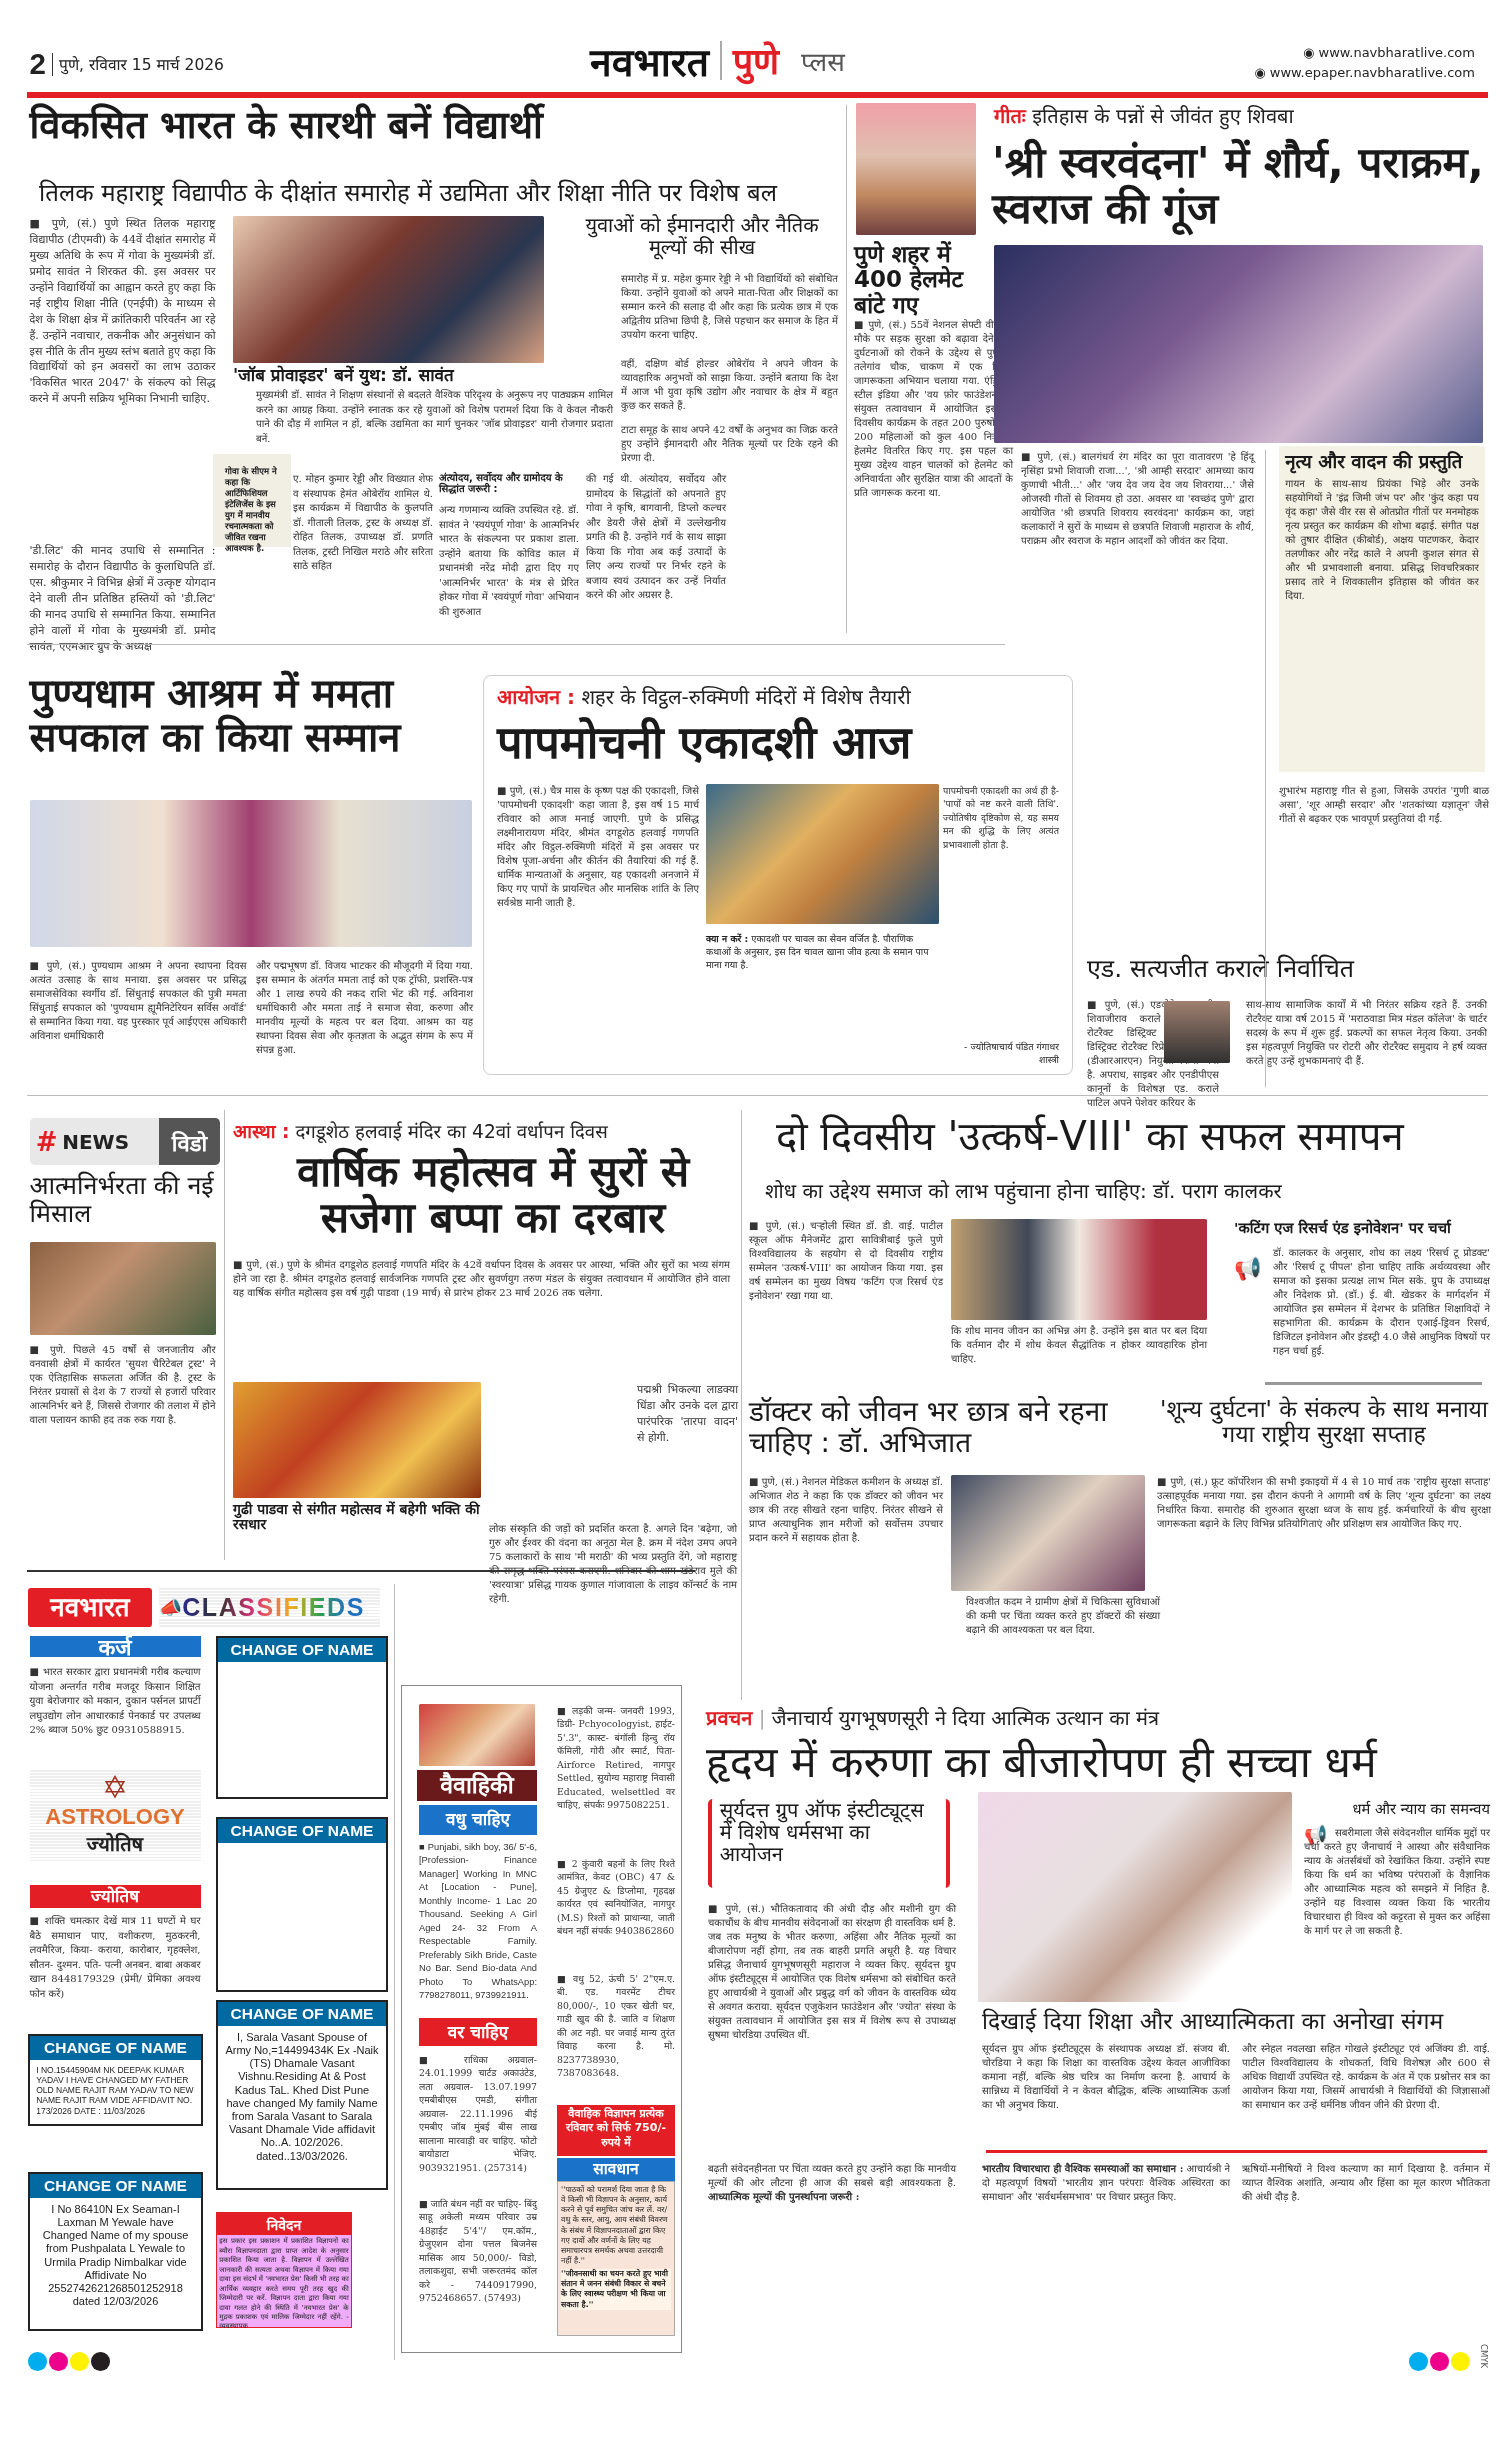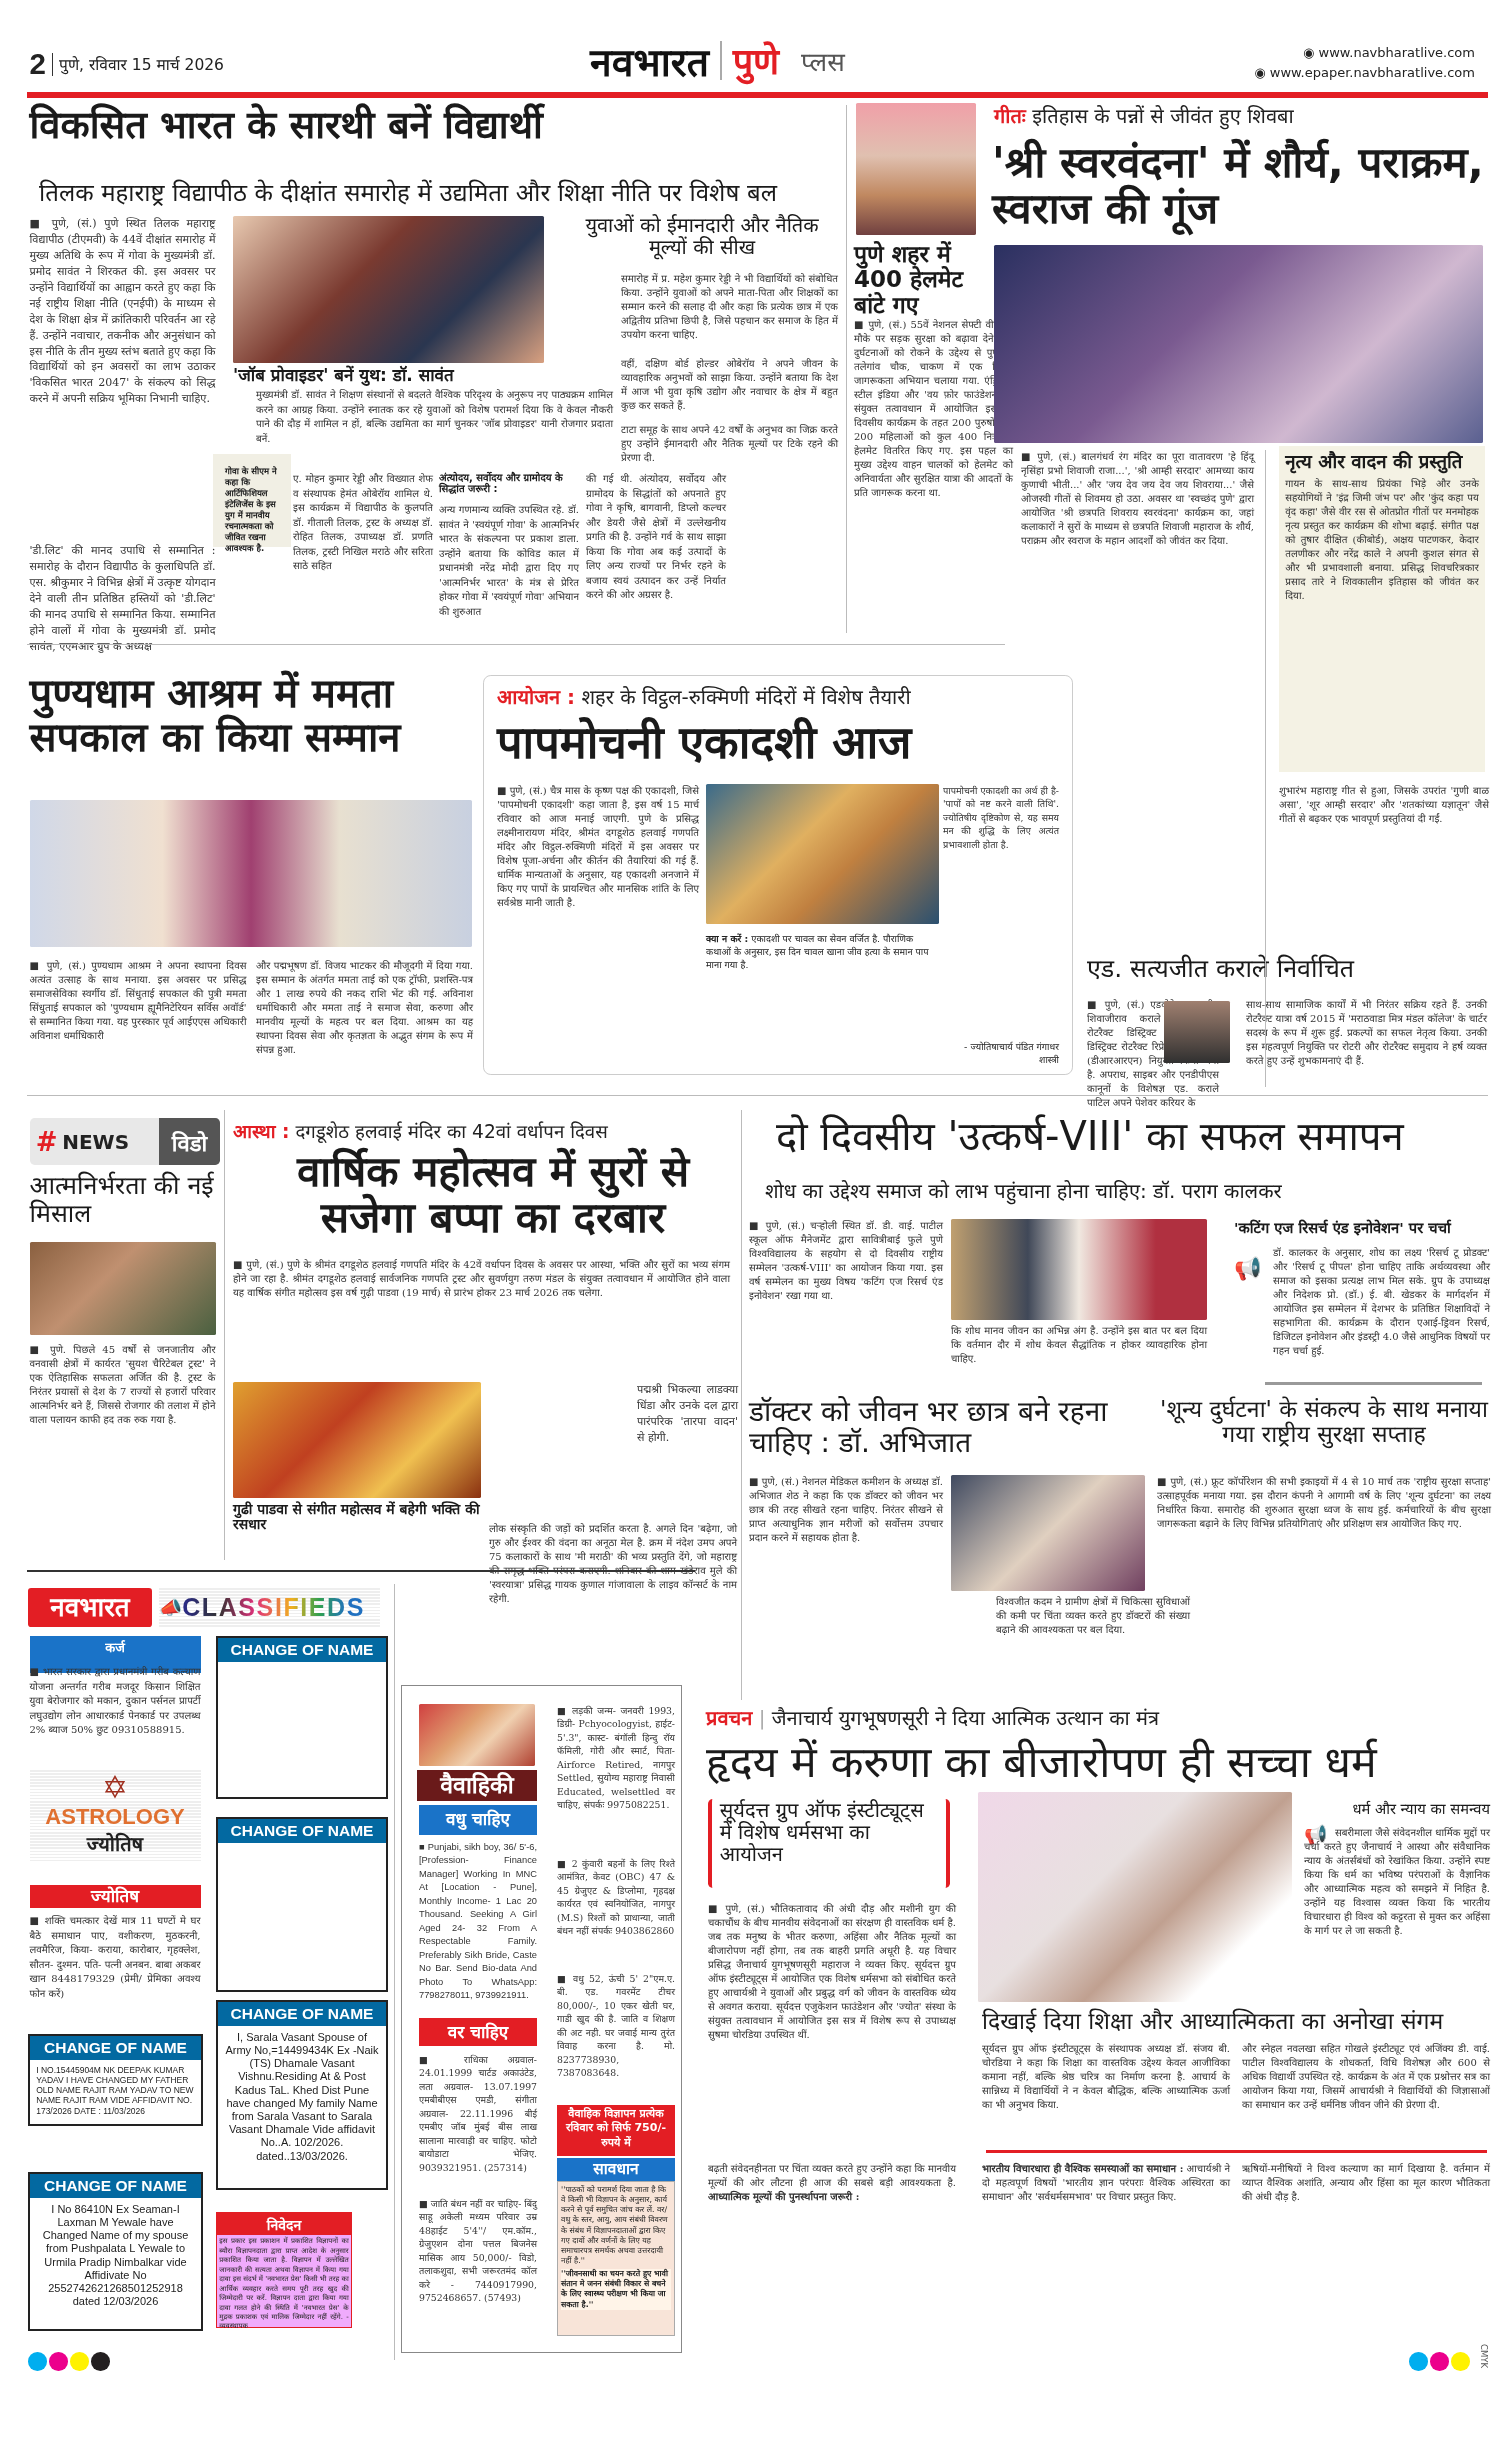--- a/index.html
+++ b/index.html
@@ -115,32 +115,32 @@
 <div class="photo" style="left:951px;top:1219px;width:256px;height:101px;background:linear-gradient(90deg,#c0a070,#404858 30%,#f0e8e0 50%,#b03040 80%)"></div>
 <div class="abs body-text small-text" style="left:951px;top:1324px;width:256px">कि शोध मानव जीवन का अभिन्न अंग है. उन्होंने इस बात पर बल दिया कि वर्तमान दौर में शोध केवल सैद्धांतिक न होकर व्यावहारिक होना चाहिए.</div>
 <div class="abs hl" style="left:1234px;top:1220px;font-size:14.7px">'कटिंग एज रिसर्च एंड इनोवेशन' पर चर्चा</div>
 <div class="abs" style="left:1234px;top:1256px;font-size:22px;color:#e31e24">📢</div>
 <div class="abs body-text small-text" style="left:1273px;top:1246px;width:217px;text-indent:0">डॉ. कालकर के अनुसार, शोध का लक्ष्य 'रिसर्च टू प्रोडक्ट' और 'रिसर्च टू पीपल' होना चाहिए ताकि अर्थव्यवस्था और समाज को इसका प्रत्यक्ष लाभ मिल सके. ग्रुप के उपाध्यक्ष और निदेशक प्रो. (डॉ.) ई. बी. खेडकर के मार्गदर्शन में आयोजित इस सम्मेलन में देशभर के प्रतिष्ठित शिक्षाविदों ने सहभागिता की. कार्यक्रम के दौरान एआई-ड्रिवन रिसर्च, डिजिटल इनोवेशन और इंडस्ट्री 4.0 जैसे आधुनिक विषयों पर गहन चर्चा हुई.</div>
 <div class="abs" style="left:1265px;top:1382px;width:217px;height:3.1px;background:#999"></div>
 
 <div class="abs hl" style="left:749px;top:1397px;width:388px;font-size:28px;font-weight:normal">डॉक्टर को जीवन भर छात्र बने रहना चाहिए : डॉ. अभिजात</div>
 <div class="abs body-text small-text" style="left:749px;top:1475px;width:194px">■ पुणे, (सं.) नेशनल मेडिकल कमीशन के अध्यक्ष डॉ. अभिजात शेठ ने कहा कि एक डॉक्टर को जीवन भर छात्र की तरह सीखते रहना चाहिए. निरंतर सीखने से प्राप्त अत्याधुनिक ज्ञान मरीजों को सर्वोत्तम उपचार प्रदान करने में सहायक होता है.</div>
 <div class="photo" style="left:951px;top:1475px;width:194px;height:116px;background:linear-gradient(135deg,#404a60,#e0d0c0 50%,#704060)"></div>
-<div class="abs body-text small-text" style="left:996px;top:1595px;width:194px">विश्वजीत कदम ने ग्रामीण क्षेत्रों में चिकित्सा सुविधाओं की कमी पर चिंता व्यक्त करते हुए डॉक्टरों की संख्या बढ़ाने की आवश्यकता पर बल दिया.</div>
+<div class="abs body-text small-text" style="left:966px;top:1595px;width:194px">विश्वजीत कदम ने ग्रामीण क्षेत्रों में चिकित्सा सुविधाओं की कमी पर चिंता व्यक्त करते हुए डॉक्टरों की संख्या बढ़ाने की आवश्यकता पर बल दिया.</div>
 
 <div class="abs hl" style="left:1157px;top:1397px;width:334px;font-size:23px;font-weight:normal;text-align:center">'शून्य दुर्घटना' के संकल्प के साथ मनाया गया राष्ट्रीय सुरक्षा सप्ताह</div>
 <div class="abs body-text small-text" style="left:1157px;top:1475px;width:334px">■ पुणे, (सं.) फ्रूट कॉर्पोरेशन की सभी इकाइयों में 4 से 10 मार्च तक 'राष्ट्रीय सुरक्षा सप्ताह' उत्साहपूर्वक मनाया गया. इस दौरान कंपनी ने आगामी वर्ष के लिए 'शून्य दुर्घटना' का लक्ष्य निर्धारित किया. समारोह की शुरुआत सुरक्षा ध्वज के साथ हुई. कर्मचारियों के बीच सुरक्षा जागरूकता बढ़ाने के लिए विभिन्न प्रतियोगिताएं और प्रशिक्षण सत्र आयोजित किए गए.</div>
 
 <div class="hline" style="left:27px;top:1570px;width:668px;height:1.6px;background:#333"></div>
 <div class="abs" style="left:28px;top:1588px;width:124px;height:39px;background:#e31e24;border-radius:3.1px;color:#fff;font-size:26px;font-weight:900;text-align:center;line-height:39px">नवभारत</div>
 <div class="abs" style="left:159px;top:1588px;width:221px;height:39px;background:repeating-linear-gradient(180deg,#eee 0 1.6px,#fff 1.6px 3.1px);display:flex;align-items:center">
   <span style="font-size:18.6px;color:#e31e24">📣</span>
   <span style="font-family:'Liberation Sans',sans-serif;font-size:25px;font-weight:900;letter-spacing:1.6px;background:linear-gradient(90deg,#2a2a8a,#333 20%,#e0307a 40%,#f0b020 60%,#30a050 75%,#2070c0 90%);-webkit-background-clip:text;color:transparent">CLASSIFIEDS</span>
 </div>
-<div class="abs lbl-bar" style="left:29.5px;top:1636px;width:171px;height:37px;background:#1a73c8;font-size:13px;line-height:23px">कर्ज</div>
+<div class="abs lbl-bar" style="left:29.5px;top:1636px;width:171px;height:21px;background:#1a73c8;font-size:22px;line-height:23px">कर्ज</div>
 <div class="abs body-text" style="left:29.5px;top:1665px;width:171px;font-size:10px">■ भारत सरकार द्वारा प्रधानमंत्री गरीब कल्याण योजना अन्तर्गत गरीब मजदूर किसान शिक्षित युवा बेरोजगार को मकान, दुकान पर्सनल प्रापर्टी लघुउद्योग लोन आधारकार्ड पेनकार्ड पर उपलब्ध 2% ब्याज 50% छुट 09310588915.</div>
 <div class="abs" style="left:29.5px;top:1770px;width:171px;height:93px;background:repeating-linear-gradient(180deg,#eee 0 1.6px,#fff 1.6px 3.1px);text-align:center">
   <div style="font-size:31px;color:#a03020;line-height:34px">✡</div>
   <div style="font-family:'Liberation Sans',sans-serif;font-size:22px;font-weight:900;color:#e07030">ASTROLOGY</div>
   <div style="font-size:20px;font-weight:900;color:#222">ज्योतिष</div>
 </div>
 <div class="abs lbl-bar" style="left:29.5px;top:1885px;width:171px;height:23px;background:#e31e24;font-size:17px;line-height:23px">ज्योतिष</div>
 <div class="abs body-text" style="left:29.5px;top:1914px;width:171px;font-size:10px">■ शक्ति चमत्कार देखें मात्र 11 घण्टों मे घर बैठे समाधान पाए, वशीकरण, मुठकरनी, लवमैरिज, किया- कराया, कारोबार, गृहक्लेश, सौतन- दुश्मन. पति- पत्नी अनबन. बाबा अकबर खान 8448179329 (प्रेमी/ प्रेमिका अवश्य फोन करें)</div>
 
 <div class="cofn" style="left:28px;top:2034px;width:175px;height:92px">

